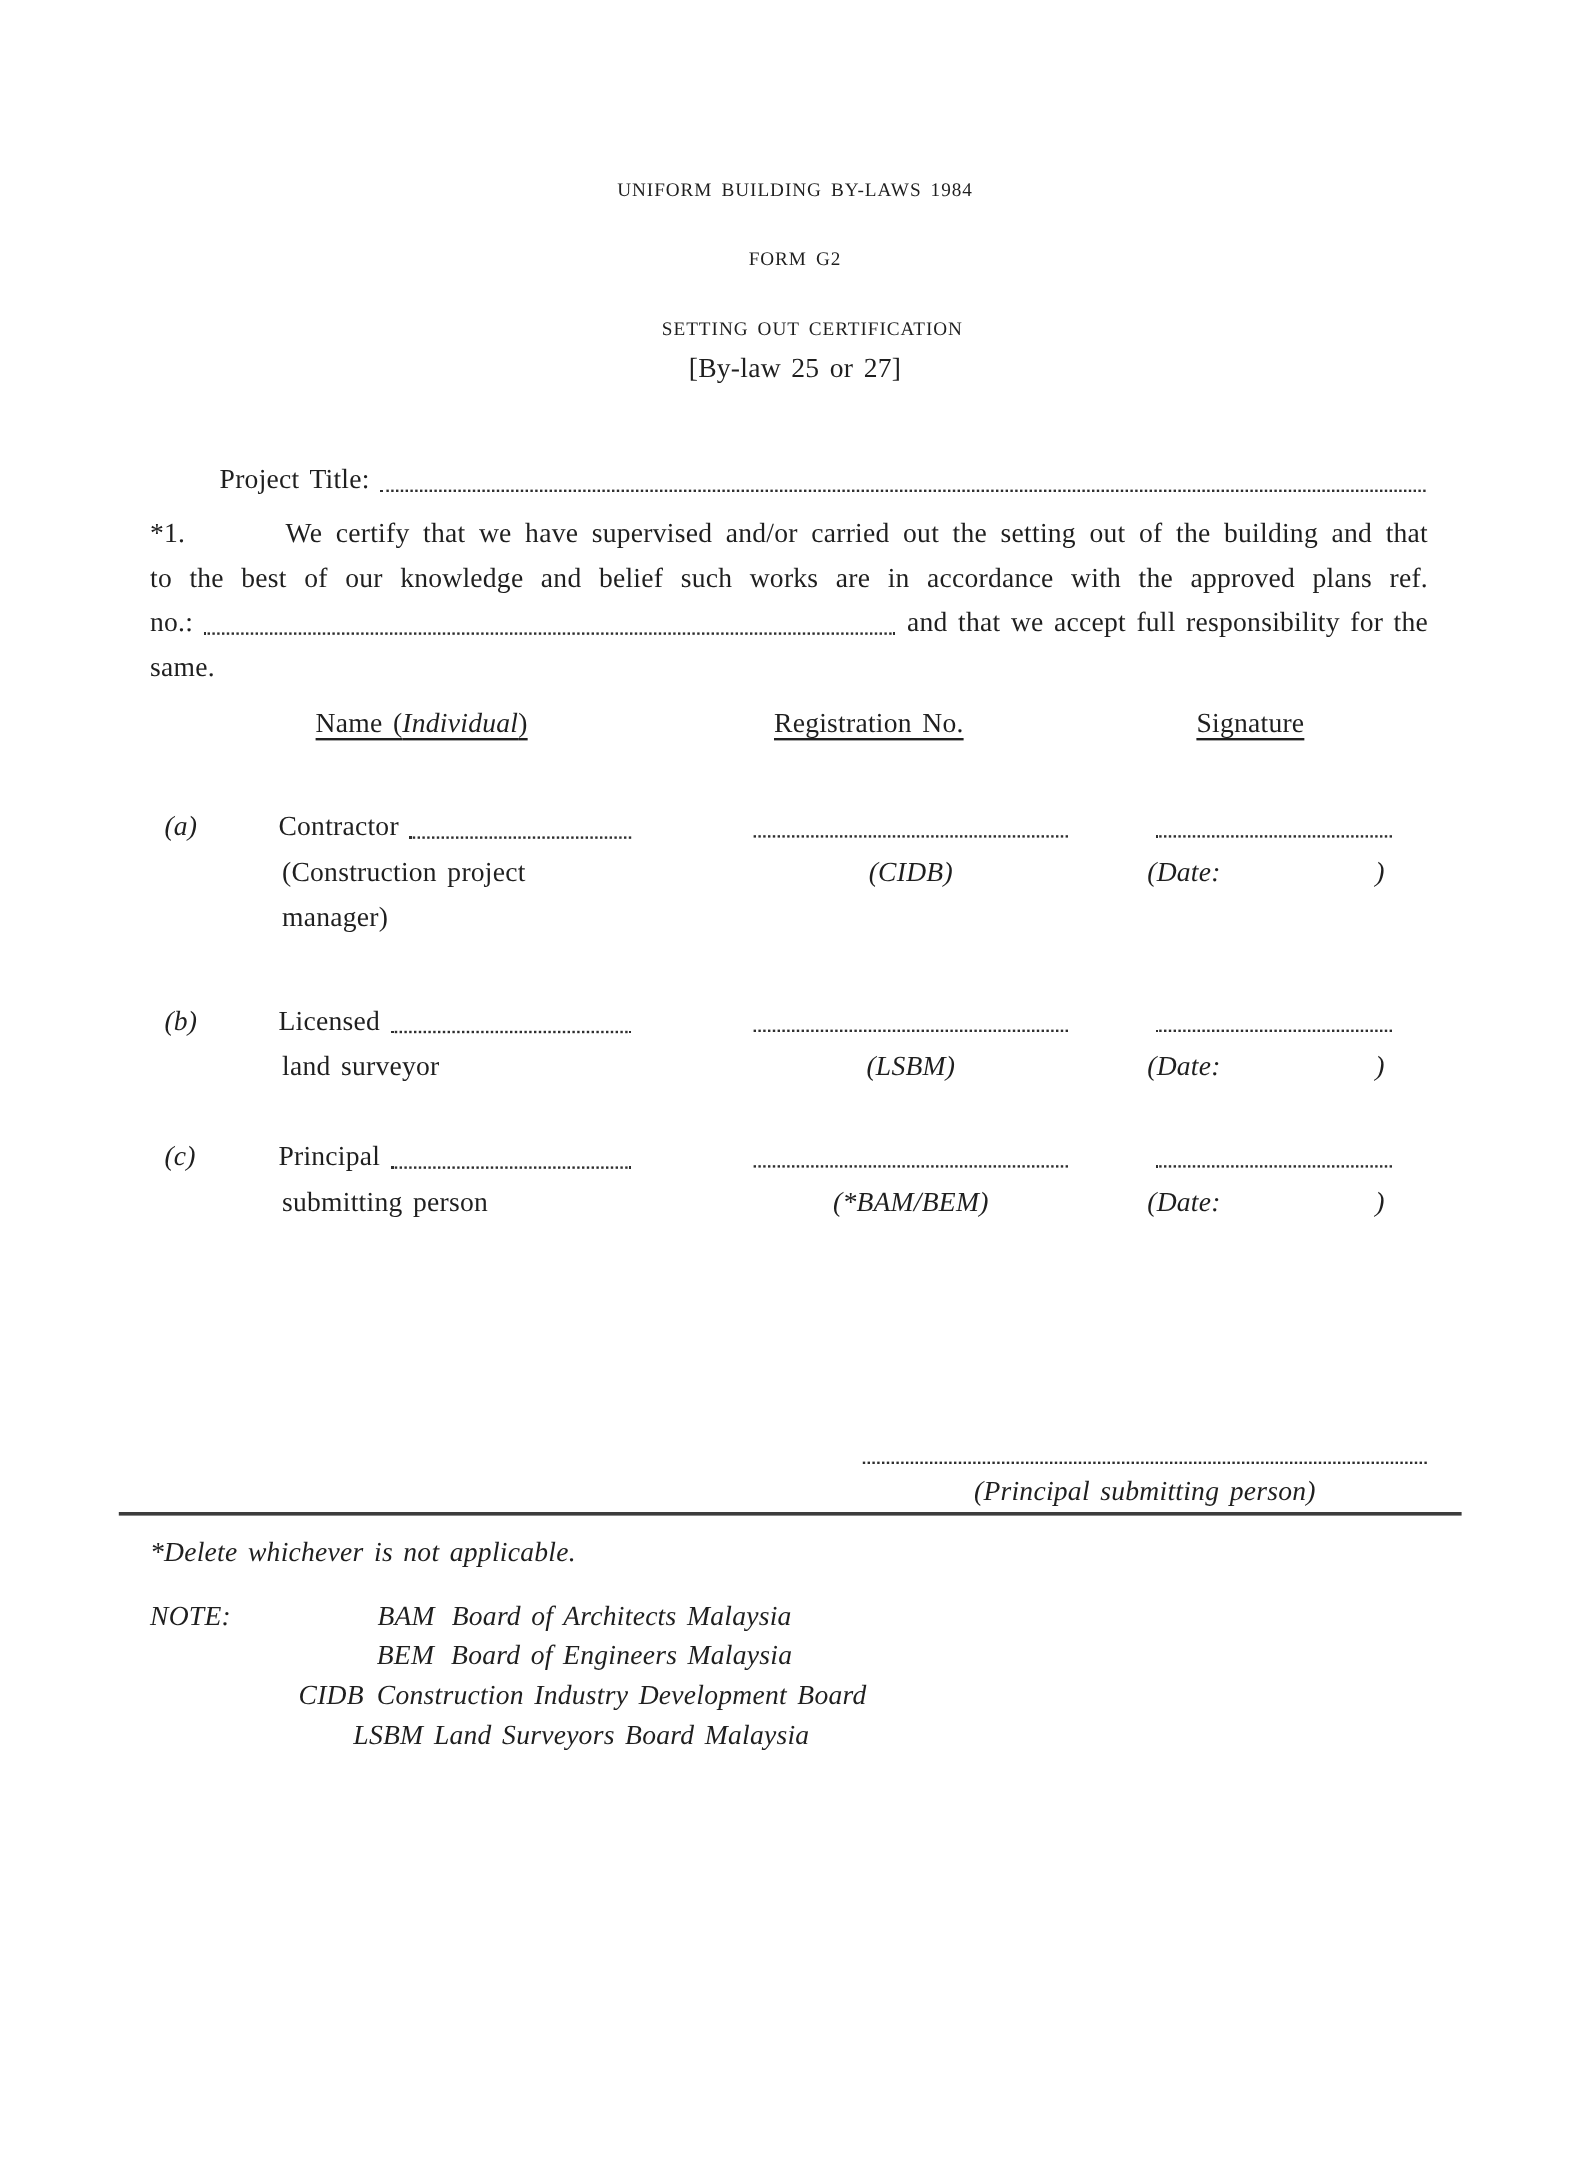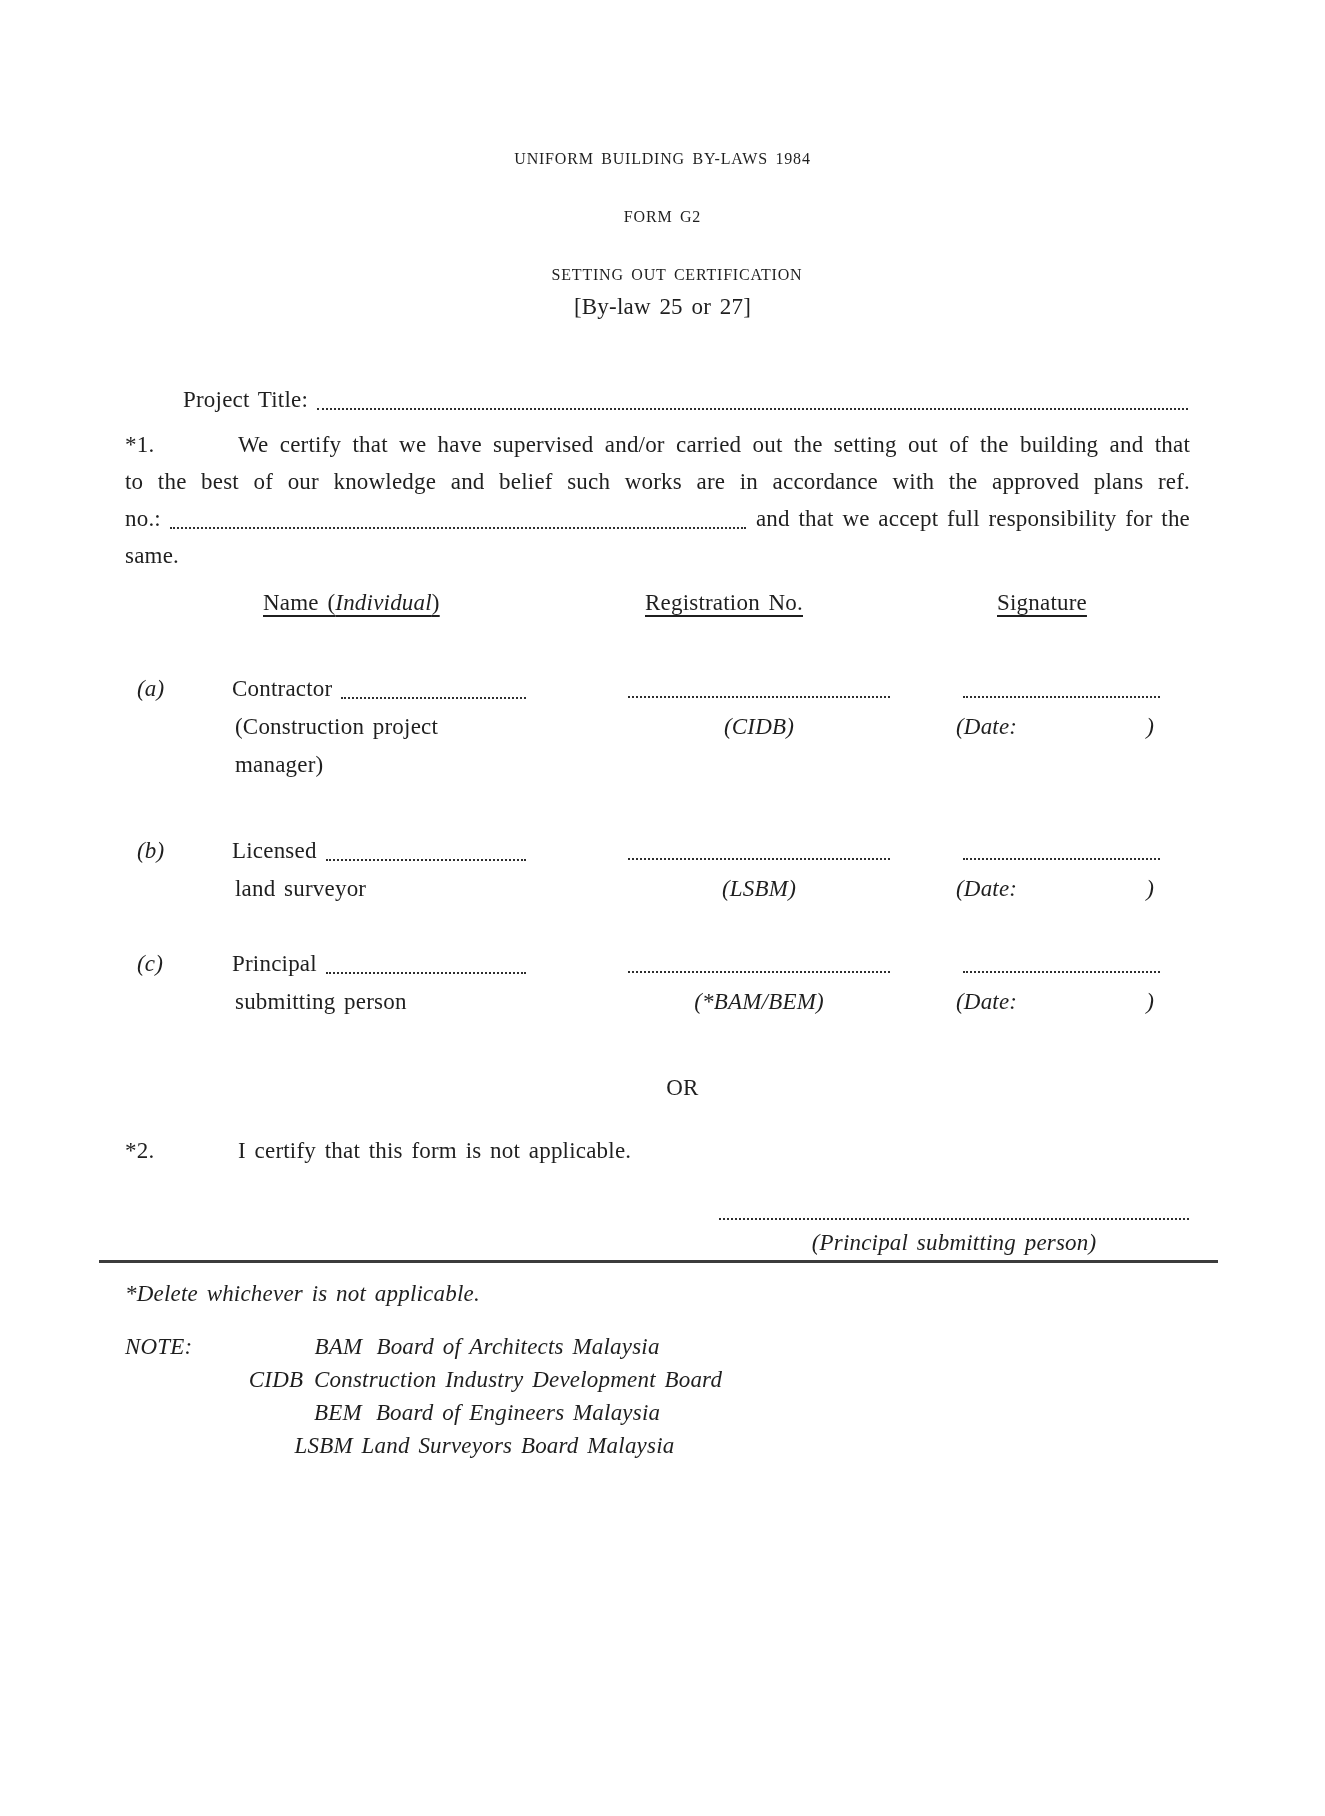--- a/index.html
+++ b/index.html
@@ -136,42 +136,38 @@
     <div class="dots block" style="top:951px; left:628px; width:262px;"></div>
     <div class="dots block" style="top:951px; left:963px; width:197px;"></div>
     <div class="abs" style="top:989px; left:235px;">submitting person</div>
     <div class="abs reg-caption" style="top:989px; left:628px; width:262px;">(*BAM/BEM)</div>
     <div class="date-cell" style="top:989px; left:956px;">
       <span>(Date:</span>
       <span class="close-paren">)</span>
     </div>
   </div>
 
-  <div class="abs center" style="top:1075px; padding-left:40px;">OR</div>
 
-  <div class="abs" style="top:1138px; left:125px;">
-    <span class="num-box">*2.</span><span>I certify that this form is not applicable.</span>
-  </div>
 
   <div class="dots block" style="top:1198px; left:719px; width:470px;"></div>
   <div class="abs it" style="top:1230px; left:719px; width:470px; text-align:center;">(Principal submitting person)</div>
 
   <div class="rule" style="top:1260px; left:99px; width:1119px;"></div>
 
   <div class="abs it" style="top:1281px; left:125px;">*Delete whichever is not applicable.</div>
 
   <div class="abs it" style="top:1334px; left:125px;">NOTE:</div>
   <div class="abs" style="top:1334px; left:238px;text-align:center;">
     <div style="height:33px;">
       <span class="note-abbr">BAM</span><span class="it">Board of Architects Malaysia</span>
     </div>
     <div style="height:33px;">
-      <span class="note-abbr">CIDB</span><span class="it">Construction Industry Development Board</span>
+      <span class="note-abbr">BEM</span><span class="it">Board of Engineers Malaysia</span>
     </div>
     <div style="height:33px;">
-      <span class="note-abbr">BEM</span><span class="it">Board of Engineers Malaysia</span>
+      <span class="note-abbr">CIDB</span><span class="it">Construction Industry Development Board</span>
     </div>
     <div style="height:33px;">
       <span class="note-abbr">LSBM</span><span class="it">Land Surveyors Board Malaysia</span>
     </div>
   </div>
 
 </div>
 
 </body></html>

